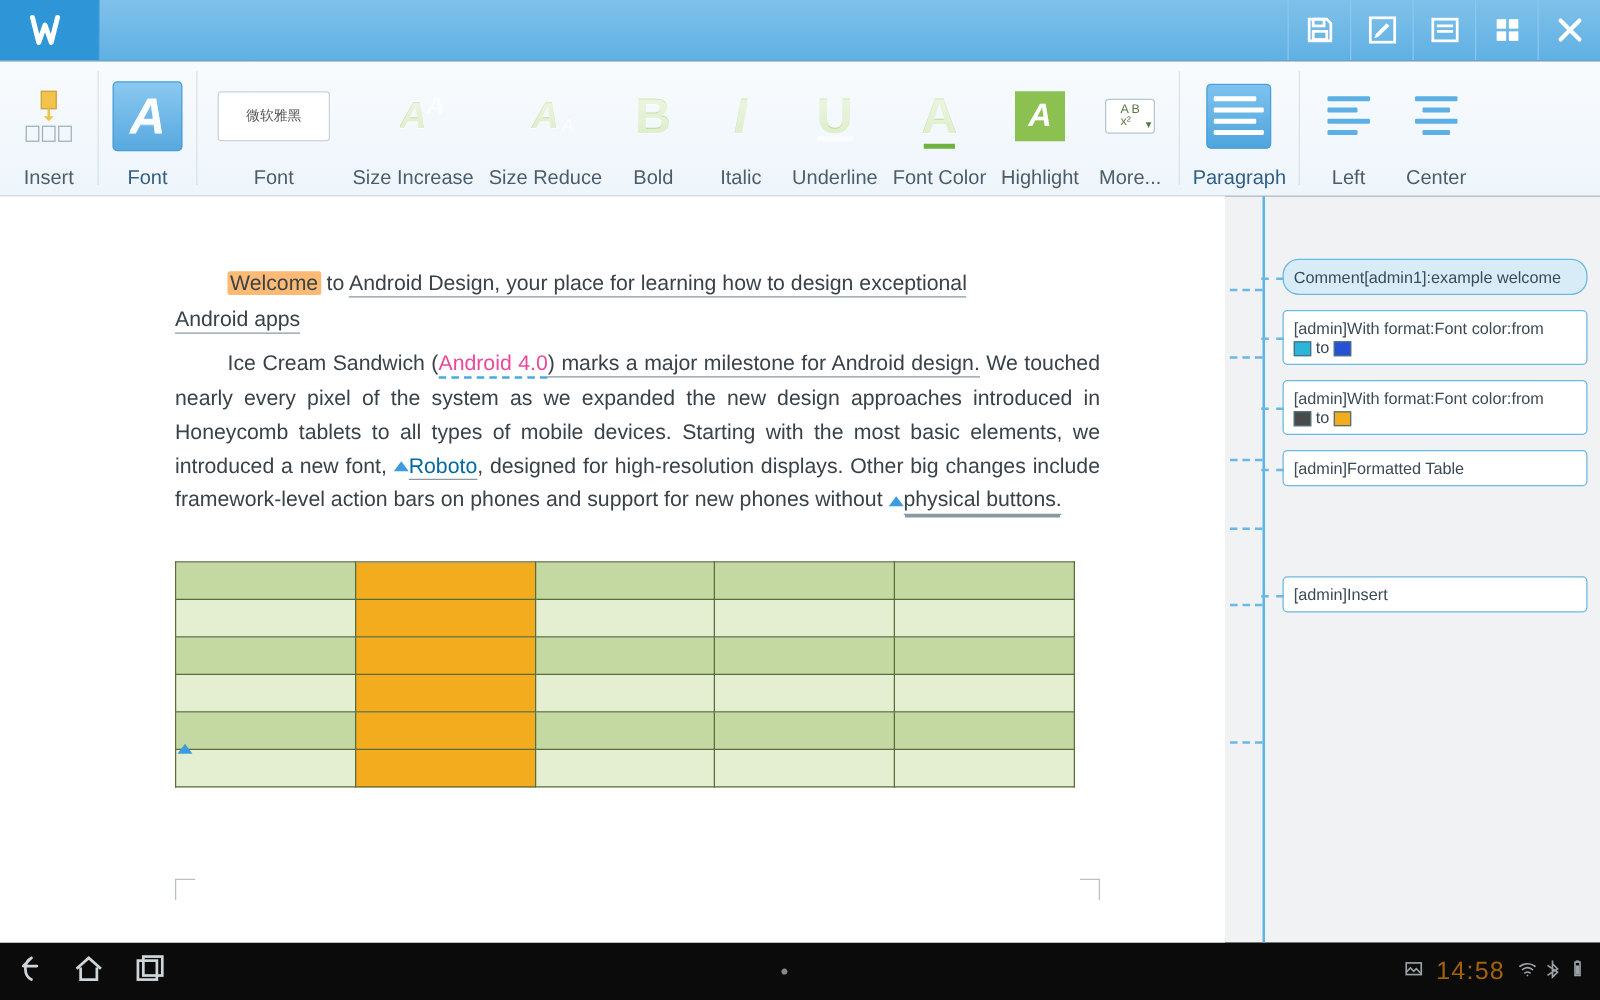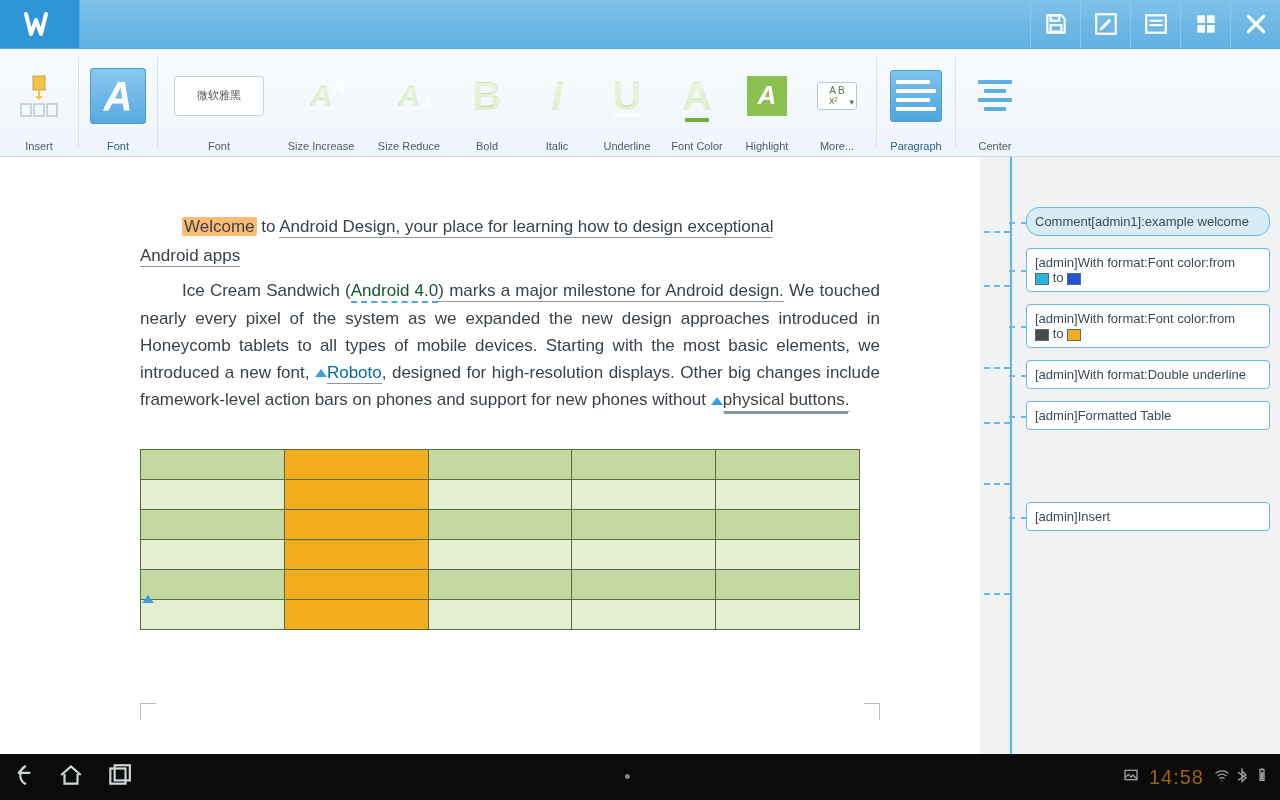--- a/index.html
+++ b/index.html
@@ -38,21 +38,21 @@
     padding: 0 4px;
   }
   .ribcell {
     display:flex; flex-direction:column; align-items:center; justify-content:flex-end;
     padding: 6px 4px 4px;
     margin: 0 2px;
     min-width: 66px;
   }
   .rib-sep { width:1px; background:#d8e2ea; margin:8px 4px; }
   .ribcell .iconwrap { flex:1; display:flex; align-items:center; justify-content:center; }
-  .ribcell .lbl { font-size: 11px; color:#4b5d6b; margin-top:4px; white-space:nowrap; }
+  .ribcell .lbl { font-size: 16px; color:#4b5d6b; margin-top:4px; white-space:nowrap; }
   .ribcell.active .lbl { color:#2f5f85; }
   .ribcell .fontbox {
     width: 90px; height: 40px; background:#fff; border:1px solid #c9d3db; border-radius:3px;
     display:flex; align-items:center; justify-content:center; font-size:11px; color:#555;
   }
   .bigA {
     font-family: Arial; font-style: italic; font-weight: bold;
     font-size: 40px;
     background: linear-gradient(#d4e9b8, #a8d17a);
     -webkit-background-clip: text;
@@ -111,21 +111,21 @@
   .comment-panel {
     position:absolute; right:0; top:0; width:264px; height:100%;
     padding: 50px 10px 10px 10px;
   } 
 
   .para { font-size:17px; color:#394249; line-height:1.6; text-align:justify; margin-bottom:8px;}
   .indent { text-indent: 42px; }
   .hl-blue { background:#fdba74; border-radius:2px; padding:0 2px;}
   .underline1 { border-bottom:1px solid #8a98a2; padding-bottom:1px;}
   .underline2 { border-bottom:2px dashed #4aa8e0; padding-bottom:1px;}
-  .cyan-text { color:#14532d; }
+  .cyan-text { color:#ec4899; }
   .orange-text { color:#0369a1; }
   .dbl-ul { border-bottom:1px solid #8a98a2; box-shadow: 0 3px 0 -1px #8a98a2; padding-bottom:2px;}
 
   
   .doctable { border-collapse:collapse; width:720px; margin-top:36px; }
   .doctable td { border:1px solid #5a6c3c; height:30px; }
   .doctable tr:nth-child(odd) td { background:#c4d9a2; }
   .doctable tr:nth-child(even) td { background:#e4eed1; }
   .doctable td.col2 { background:#f2ac1e !important; }
   .tri { display:inline-block; width:0;height:0; border-left:6px solid transparent; border-right:6px solid transparent; border-bottom:8px solid #3d9be0; vertical-align:middle; }
@@ -322,20 +322,31 @@
             <div></div>
             <div style="width:40px"></div>
           </div>
         </div>
       </div>
     <div class="lbl">Paragraph</div>
   </div>
 
   <div class="rib-sep"></div>
 
+  <div class="ribcell">
+    <div class="iconwrap">
+        <div class="lines left">
+          <div></div>
+          <div></div>
+          <div></div>
+          <div></div>
+        </div>
+      </div>
+    <div class="lbl">Left</div>
+  </div>
 
   <div class="ribcell">
     <div class="iconwrap">
         <div class="lines center">
           <div></div>
           <div></div>
           <div></div>
           <div></div>
         </div>
       </div>
@@ -425,21 +436,20 @@
       <span class="sw" style="background:#2ab5d9"></span>
       <span> to </span>
       <span class="sw" style="background:#2551d6"></span>
     </div>
     <div class="cbox">
       <span>[admin]With format:Font color:from </span><br>
       <span class="sw" style="background:#4a4a4a"></span>
       <span> to </span>
       <span class="sw" style="background:#f2ac1e"></span>
     </div>
-    <div class="cbox"><span>[admin]With format:Double underline</span></div>
     <div class="cbox"><span>[admin]Formatted Table</span></div>
     <div class="panel-gap"></div>
     <div class="cbox"><span>[admin]Insert</span></div>
   </div>
 </div>
 
 <div class="navbar">
   <div class="left">
     <div>
       <svg viewBox="0 0 24 24">

